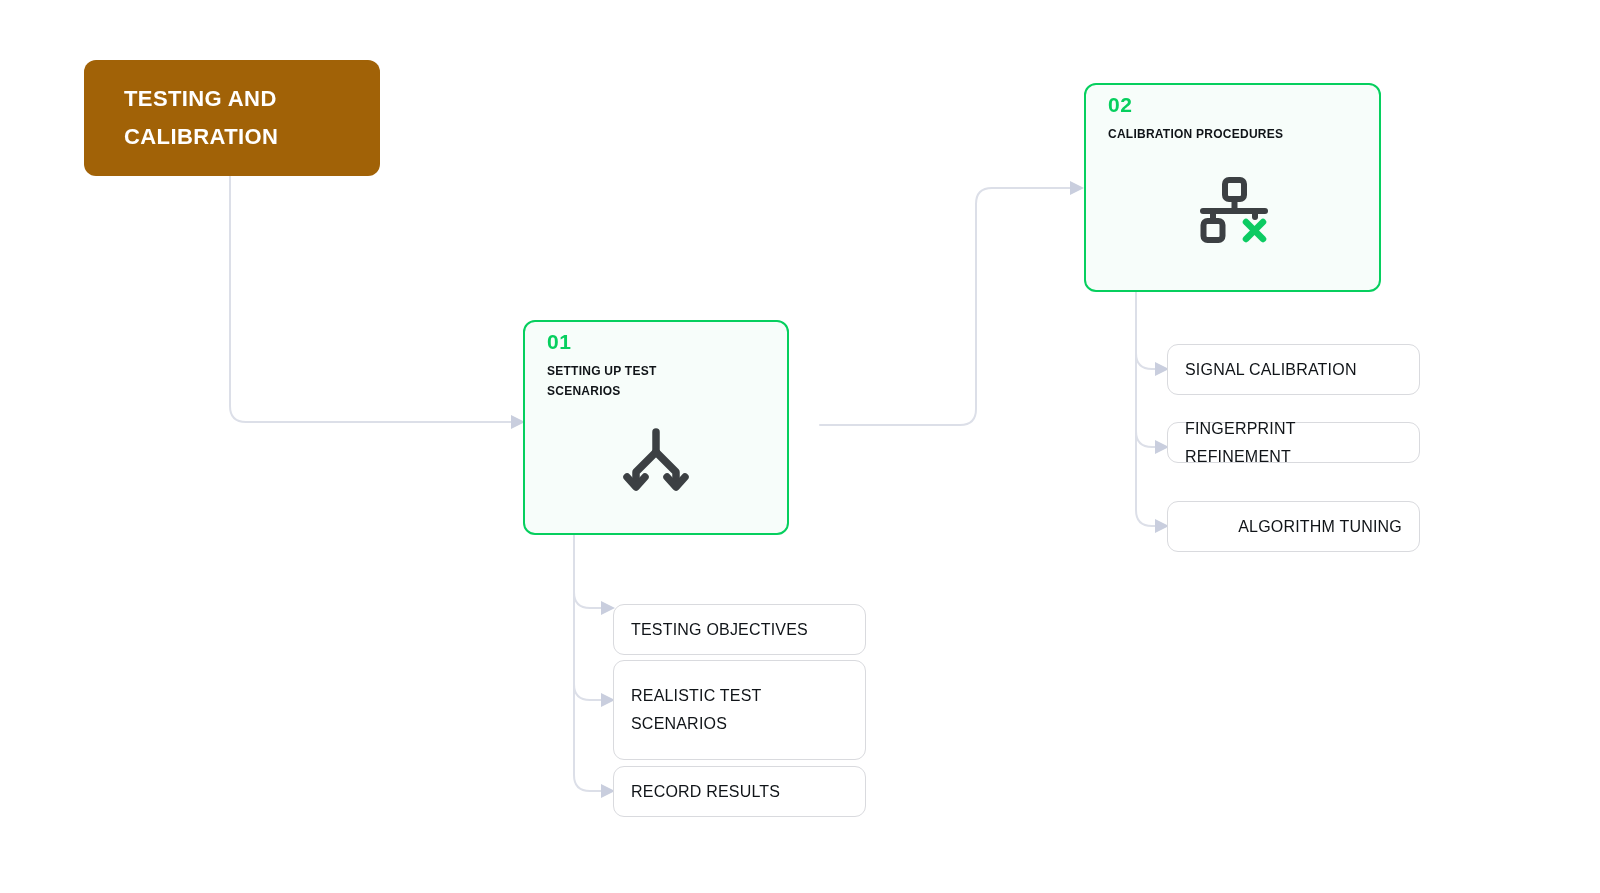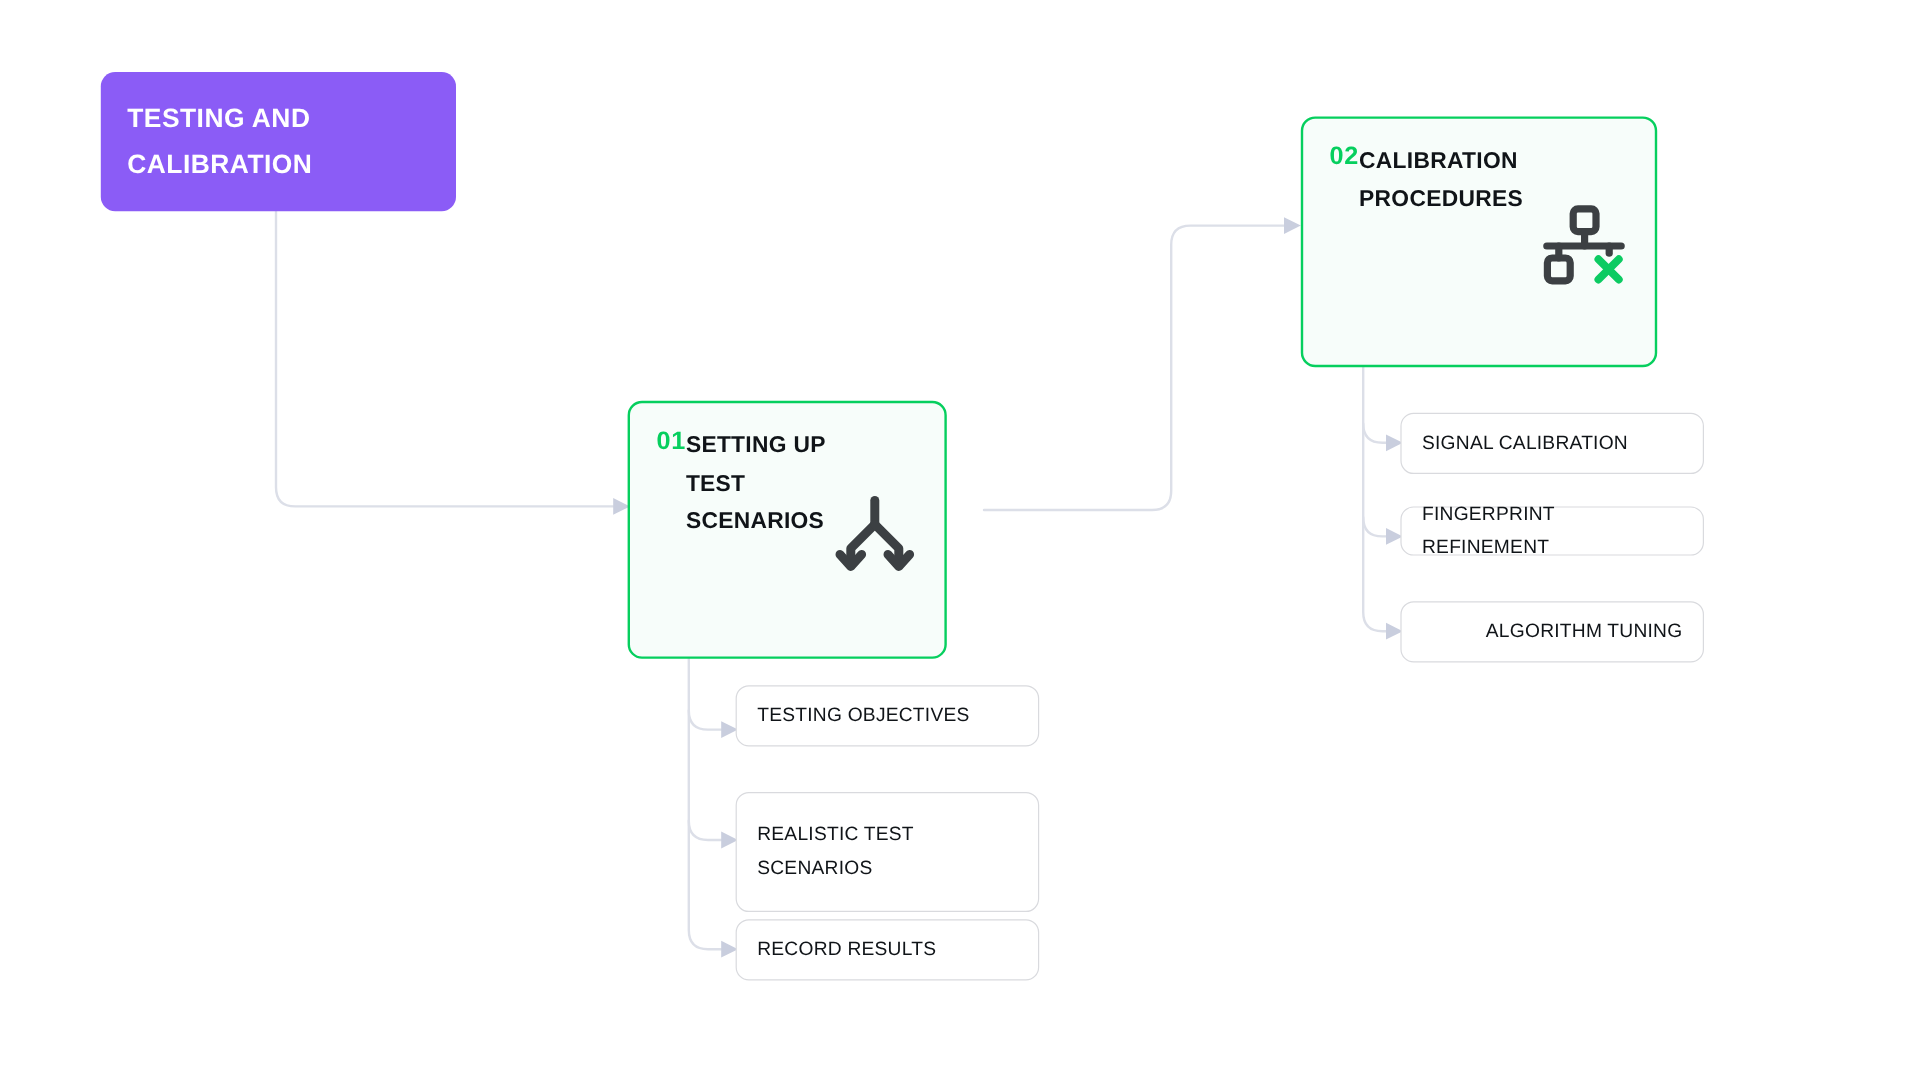--- a/index.html
+++ b/index.html
@@ -38,59 +38,58 @@
     stroke-linecap: round;
     stroke-linejoin: round;
   }
   .conn-head {
     fill: #c9cede;
   }
 
   
   .root-node {
     position: absolute;
-    background: #8b5cf6;
+    background: #a16207;
     border-radius: 12px;
     display: flex;
     flex-direction: column;
     justify-content: center;
-    padding: 0 22px;
+    padding: 0 40px;
   }
   .root-node .root-title {
     color: #ffffff;
     font-size: 22px;
     font-weight: 700;
     letter-spacing: 0.4px;
     line-height: 1.72;
     text-transform: uppercase;
     white-space: pre-line;
   }
 
   
   .step-card {
     position: absolute;
     background: #f7fdfa;
     border: 2px solid #06cf5e;
     border-radius: 12px;
-    padding: 20px 22px 16px 22px;
-    display: flex;
-    flex-direction: row;
-    margin-top: 14px;
+    padding: 8px 22px 16px 22px;
+    display: flex;
+    flex-direction: column;
   }
   .step-num {
     color: #06cf5e;
     font-size: 21px;
     font-weight: 700;
     letter-spacing: 0.6px;
     line-height: 1.1;
     margin-bottom: 9px;
   }
   .step-title {
     color: #101418;
-    font-size: 19px;
+    font-size: 12px;
     font-weight: 700;
     letter-spacing: 0.25px;
     line-height: 1.66;
     text-transform: uppercase;
     white-space: pre-line;
   }
   .step-icon {
     flex: 1;
     display: flex;
     align-items: center;
@@ -182,21 +181,21 @@
           <rect x="8.5" y="45" width="19" height="19" rx="4"></rect>
         </g>
         <g fill="none" stroke="#0ccb62" stroke-width="6.5" stroke-linecap="round">
           <path d="M 51 46 L 68 63"></path>
           <path d="M 68 46 L 51 63"></path>
         </g>
       </svg>
     </div>
   </div>
 
-  <div class="leaf-card" style="left:613px; top:571px; width:253px; height:51px;text-align:right;">
+  <div class="leaf-card" style="left:613px; top:604px; width:253px; height:51px;text-align:right;">
     <div class="leaf-label">TESTING OBJECTIVES</div>
   </div>
 
   <div class="leaf-card" style="left:613px; top:660px; width:253px; height:100px;">
     <div class="leaf-label">REALISTIC TEST
 SCENARIOS</div>
   </div>
 
   <div class="leaf-card" style="left:613px; top:766px; width:253px; height:51px;">
     <div class="leaf-label">RECORD RESULTS</div>

